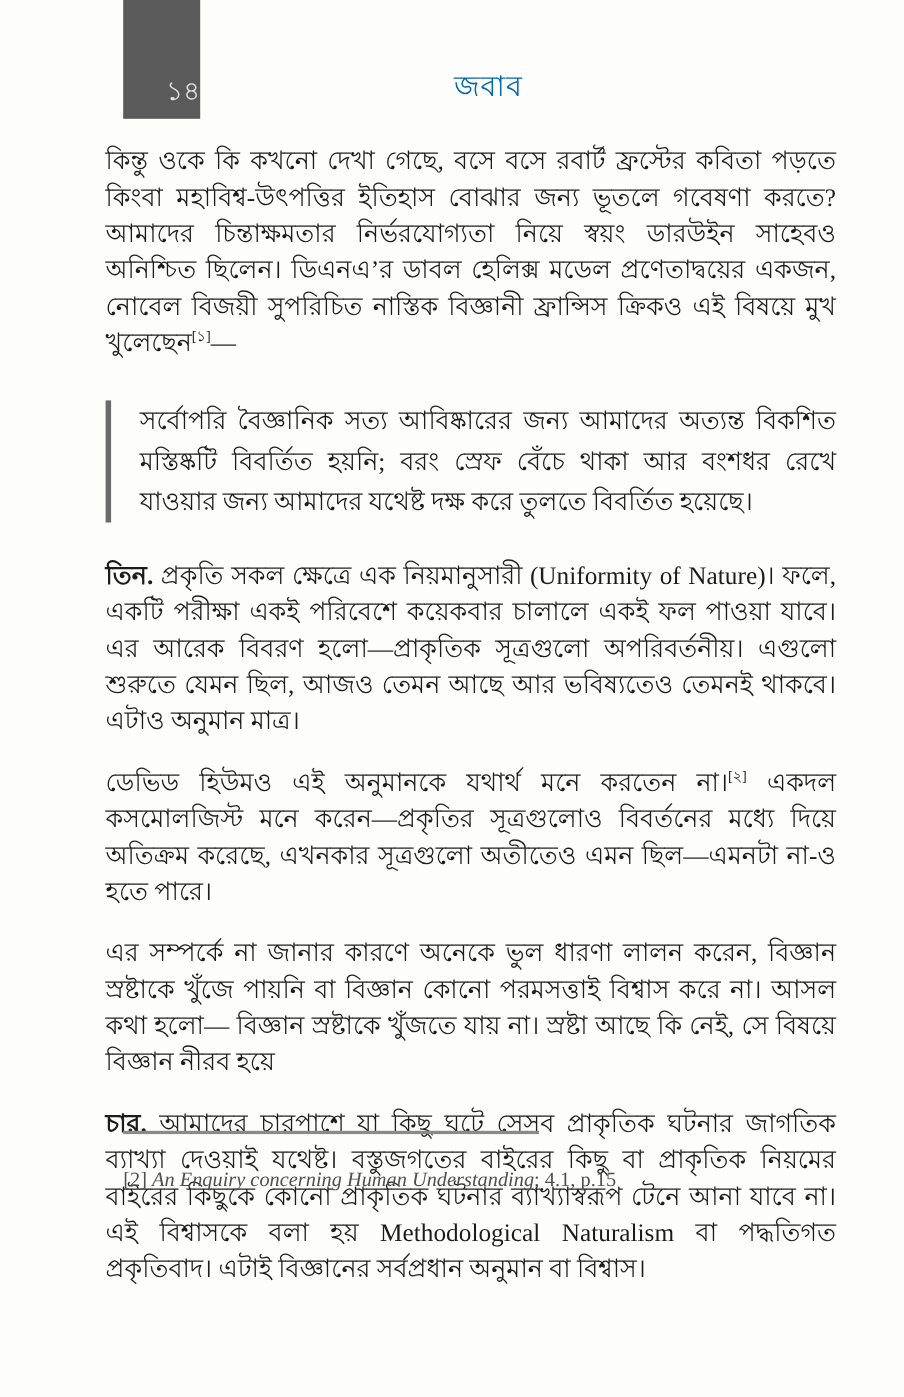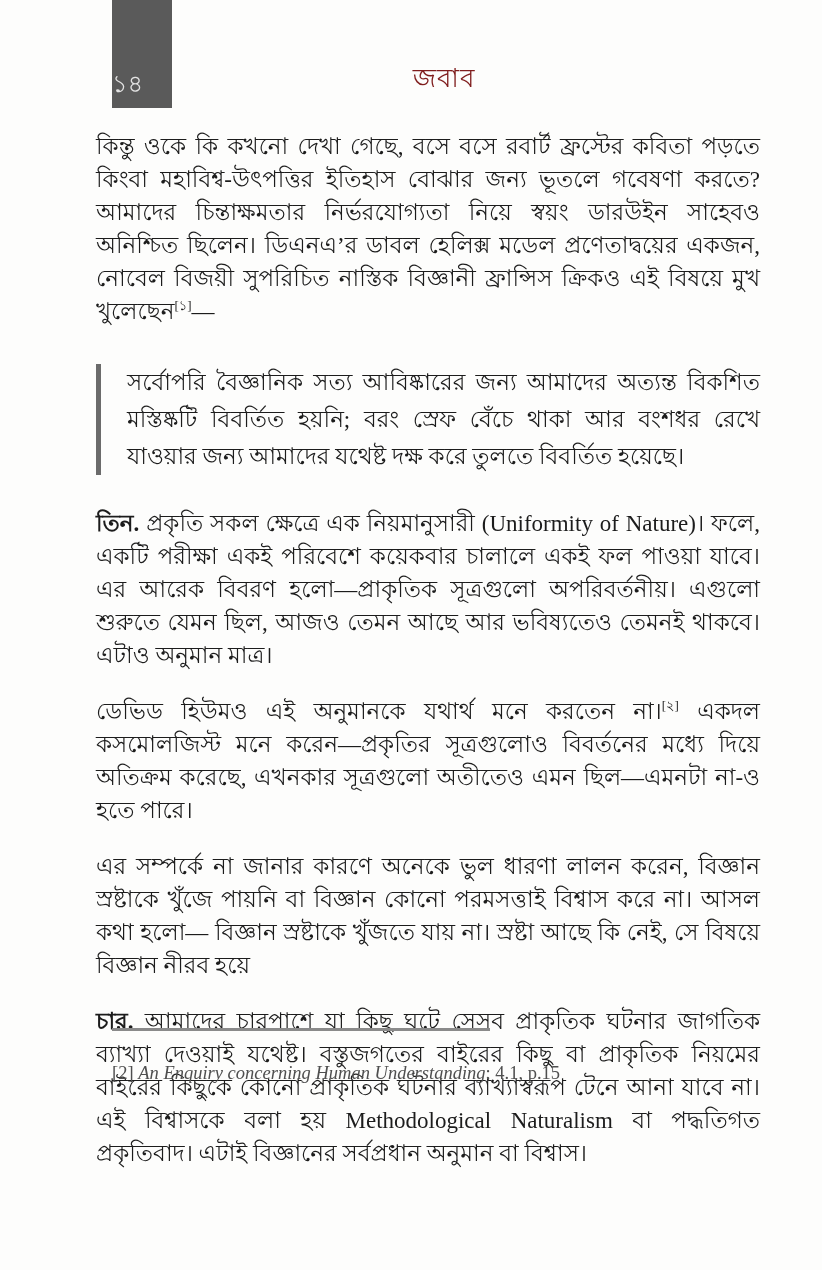--- a/index.html
+++ b/index.html
@@ -10,40 +10,40 @@
     position: relative;
     background: #fdfdfc;
     font-family: "Liberation Serif", "DejaVu Serif", serif;
     color: #1c1c1c;
     overflow: hidden;
   }
   .page-number-box {
     position: absolute;
     left: 112px;
     top: 0;
-    width: 60px;
+    width: 70px;
     height: 108px;
     background: #5a5a5a;
     display: flex;
     align-items: flex-end;
-    justify-content: flex-start;
+    justify-content: flex-end;
     padding-bottom: 12px;
   }
   .page-number {
     color: #e3e3e3;
     font-size: 24px;
     line-height: 1;
   }
   .running-head {
     position: absolute;
     left: 112px;
     top: 58px;
     width: 664px;
     text-align: center;
-    color: #7f1d1d;
+    color: #0369a1;
     font-size: 26px;
     letter-spacing: 1px;
   }
   .content {
     position: absolute;
     left: 96px;
     top: 130px;
     width: 664px;
     font-size: 23px;
     line-height: 33px;

